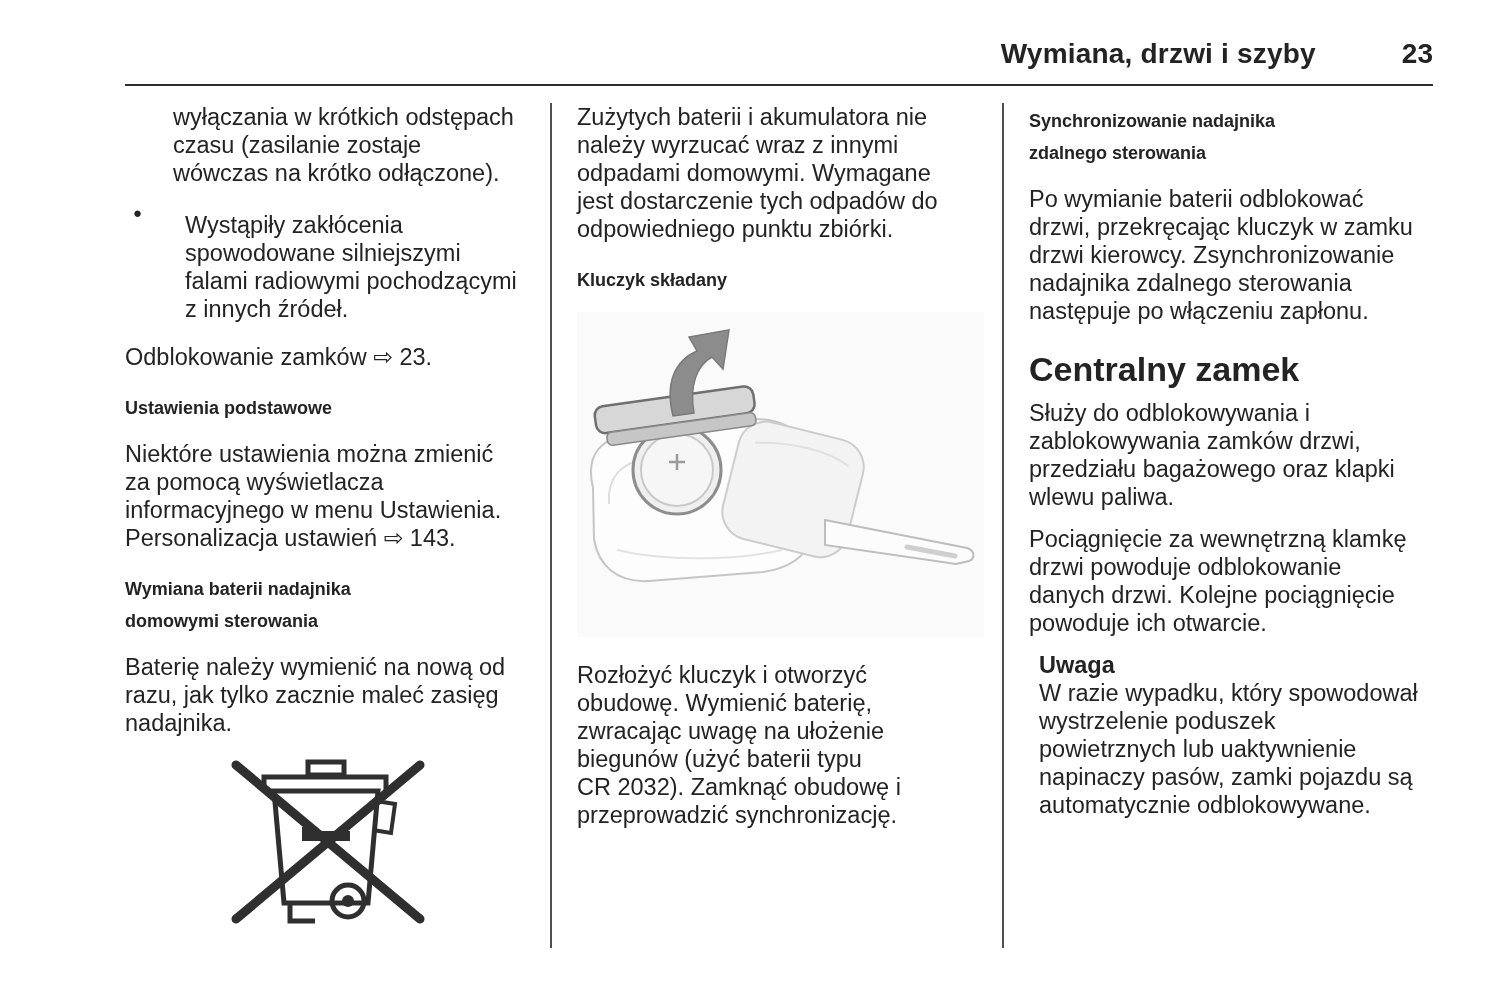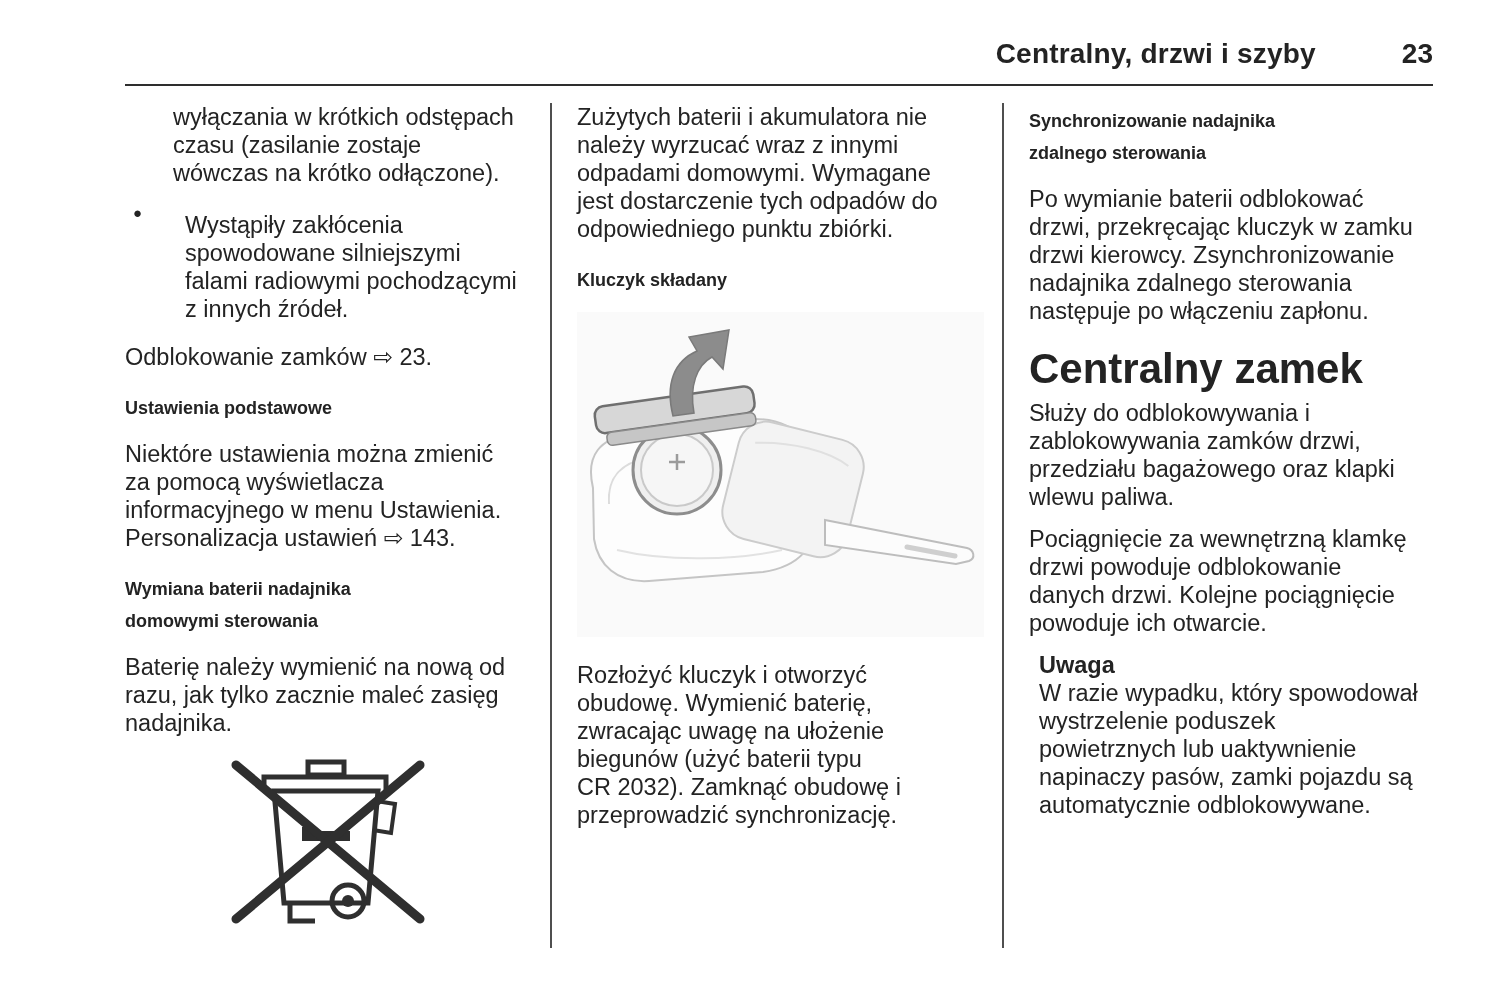--- a/index.html
+++ b/index.html
@@ -21,35 +21,35 @@
   .vsep.s2{margin-left:18px;margin-right:25px;}
   .body{font-size:23.5px;line-height:28px;margin:0 0 14px;white-space:pre-line;}
   .indent{margin-left:48px;margin-bottom:12px;}
   .bullet-row{display:flex;margin:0 0 8px;}
   .bullet-row .marker{width:48px;flex:none;padding-left:8px;font-size:15px;line-height:28px;box-sizing:border-box;}
   .bullet-row .body{margin:12px;}
   .xref{margin:0;}
   h2,h3{font-weight:bold;margin:0;white-space:pre-line;}
   h3{font-size:18px;line-height:32px;margin:21px 0 16px;}
   h3.first{margin-top:2px;}
-  h2{font-size:42px;line-height:40px;margin:24px 0 10px;}
+  h2{font-size:34px;line-height:40px;margin:24px 0 10px;}
   .weee-wrap{margin-top:0;display:flex;justify-content:center;}
   .key-figure{width:407px;height:325px;background:#fafafa;margin:6px 0 24px;}
   .key-figure svg{display:block;}
   .note{margin:14px 0 0 10px;}
   .note-title{font-weight:bold;font-size:23.5px;line-height:28px;margin:0;}
   .note-text{margin:0;}
 </style>
 </head>
 <body>
 
 <div class="page">
 
   <div class="page-header">
-    <span class="chapter-title">Centralny, drzwi i szyby</span>
+    <span class="chapter-title">Wymiana, drzwi i szyby</span>
     <span class="page-number">23</span>
   </div>
   <div class="header-rule"></div>
 
   <div class="columns">
 
     <section class="col col1">
       <p class="body indent">wyłączania w krótkich odstępach
 czasu (zasilanie zostaje
 wówczas na krótko odłączone).</p>

